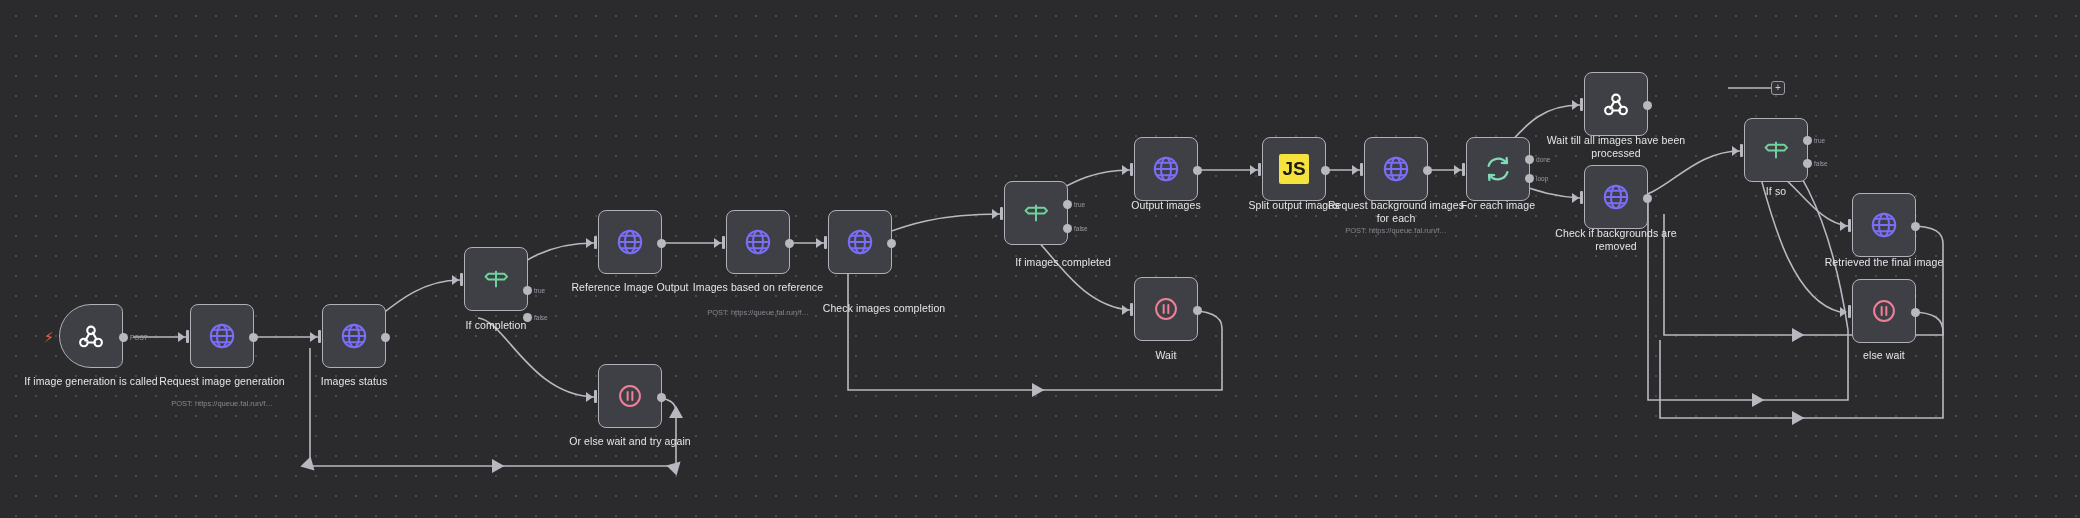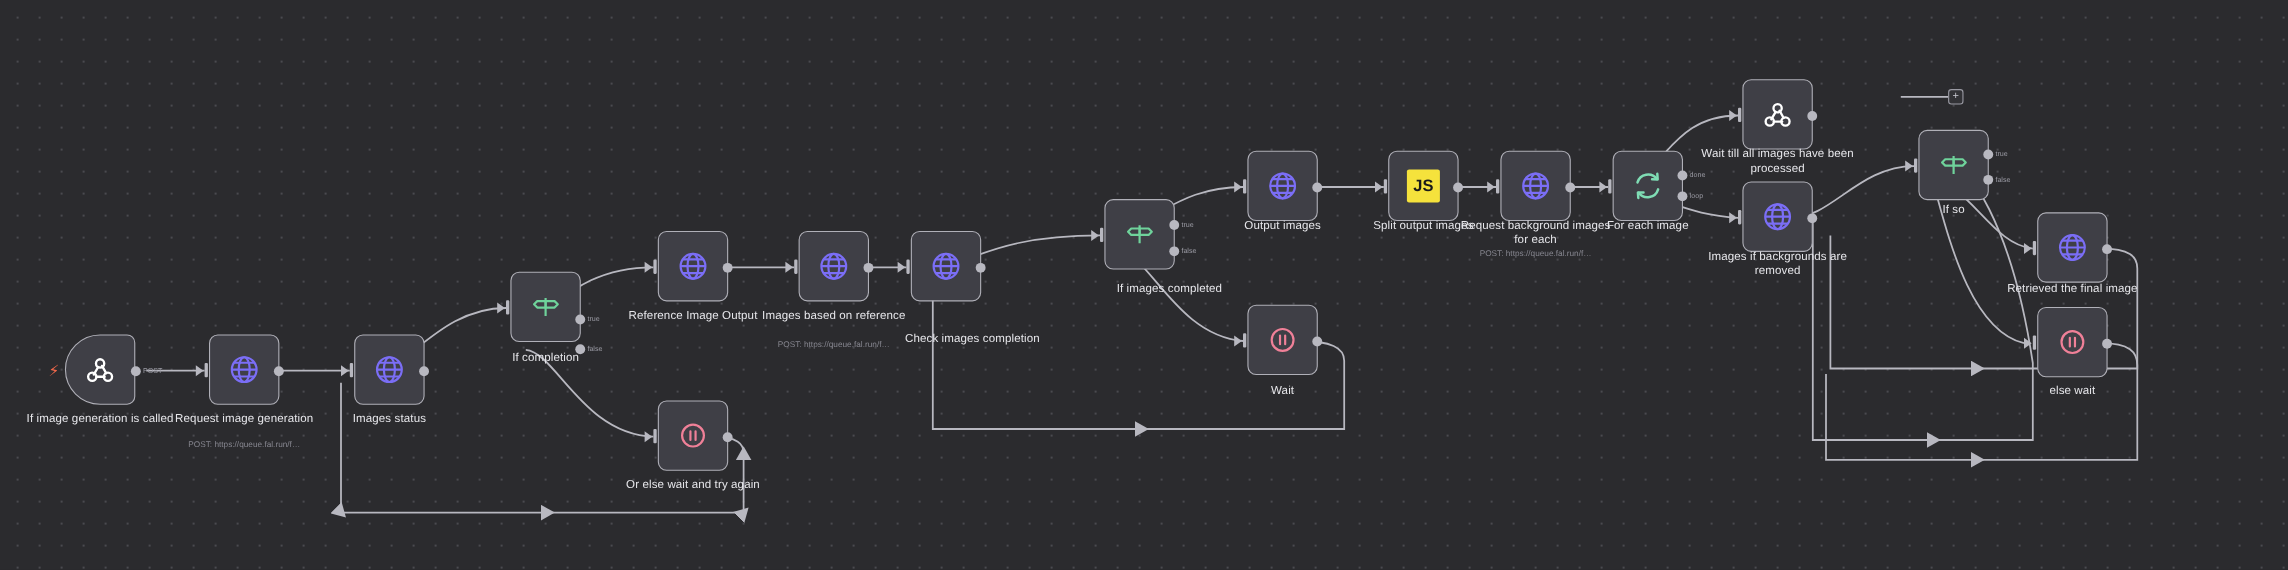--- a/index.html
+++ b/index.html
@@ -84,21 +84,21 @@
     background:#323236;
     color:#c9c9d1;
     font-size:10px;
     line-height:12px;
     text-align:center;
   }
   .bolt{position:absolute;color:#f2684a;font-size:14px;line-height:14px;}
   .jsbox{
     width:30px;height:30px;background:#f5e23c;border-radius:2px;
     display:flex;align-items:center;justify-content:center;
-    color:#1a1a1a;font-weight:bold;font-size:15px;
+    color:#1a1a1a;font-weight:bold;font-size:19px;
     font-family:"Liberation Sans",sans-serif;
   }
 </style>
 </head>
 <body>
 
 <div id="canvas">
 
   <svg id="edges" viewBox="0 0 2080 518" xmlns="http://www.w3.org/2000/svg">
     <defs>
@@ -392,21 +392,21 @@
   <div class="node" style="left:1584px;top:165px;">
     <span class="glyph">
       <svg width="30" height="30" viewBox="0 0 24 24" fill="none" stroke="#7b6ef6" stroke-width="1.6">
         <circle cx="12" cy="12" r="9"></circle>
           <ellipse cx="12" cy="12" rx="4" ry="9"></ellipse>
         <path d="M3 12h18M4.5 7h15M4.5 17h15"></path>
       </svg>
     </span>
   </div>
   <div class="port" style="left:1643px;top:194px;"></div>
-  <div class="label" style="left:1541px;top:227px;">Images if backgrounds are removed</div>
+  <div class="label" style="left:1541px;top:227px;">Check if backgrounds are removed</div>
 
   <div class="inarrow" style="left:1732px;top:146px;"></div>
   <div class="inbar" style="left:1740px;top:144px;"></div>
   <div class="node" style="left:1744px;top:118px;">
     <span class="glyph">
       <svg width="28" height="28" viewBox="0 0 24 24" fill="none" stroke="#6fd39b" stroke-width="1.7" stroke-linejoin="round">
         <path d="M12 5v14"></path>
         <path d="M12 7.5h7l2.5 2.5L19 12.5h-7z"></path>
         <path d="M12 7.5H5.5L3 10l2.5 2.5H12"></path>
       </svg>

